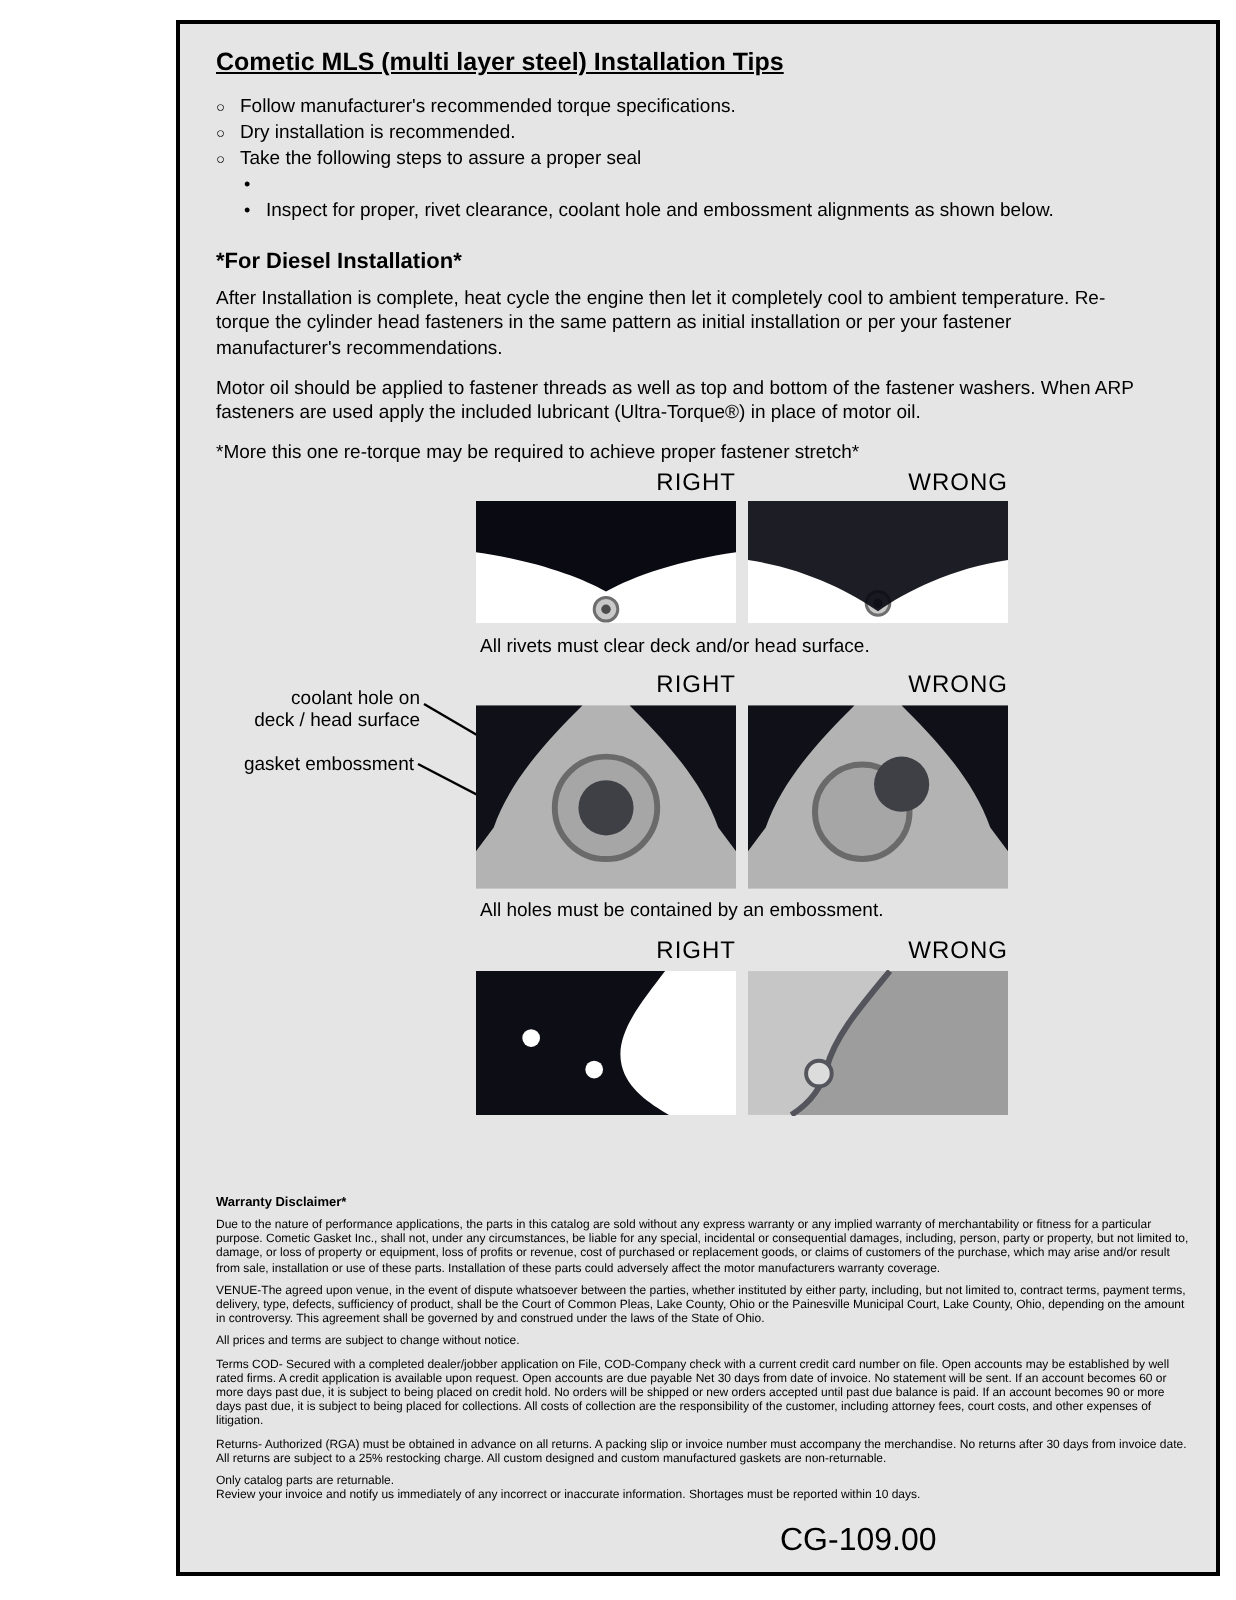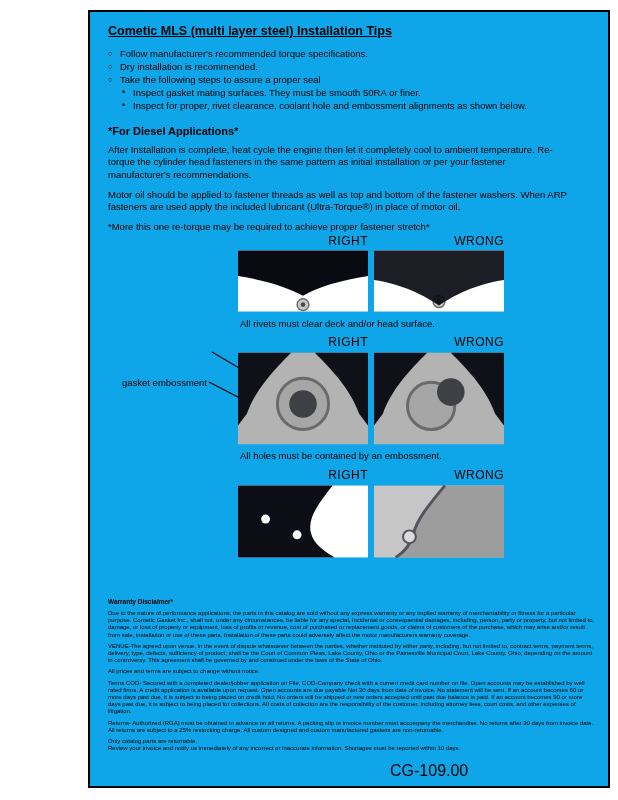--- a/index.html
+++ b/index.html
@@ -1,18 +1,18 @@
 <!DOCTYPE html>
 <html><head>
 <meta charset="utf-8">
 <style>
   * { margin:0; padding:0; box-sizing:border-box; }
   html,body { width:618px; height:800px; background:#fff; }
   body { position:relative; font-family:"Liberation Sans", sans-serif; color:#000; }
-  .frame { position:absolute; left:88px; top:10px; width:522px; height:778px; border:2px solid #000; background:#0ea5e9; }
+  .frame { position:absolute; left:88px; top:10px; width:522px; height:778px; border:2px solid #000; background:#e5e5e5; }
 
   
   .top-text { position:absolute; left:18px; top:12px; width:478px; }
   .title { font-size:12.5px; font-weight:bold; text-decoration:underline; margin-bottom:9px; }
   .bullet { display:flex; font-size:9.5px; line-height:13px; }
   .bullet .m1 { width:12px; font-size:7.5px; line-height:13px; }
   .bullet.sub { padding-left:14px; }
   .bullet.sub .m1 { width:11px; font-size:9px; }
   .diesel-heading { font-size:11px; font-weight:bold; margin:13px 0 7px 0; }
   .para { font-size:9.5px; line-height:12.3px; width:462px; margin-bottom:8px; }
@@ -49,28 +49,27 @@
     <div class="bullet">
       <span class="m1">○</span>
       <span>Dry installation is recommended.</span>
     </div>
     <div class="bullet">
       <span class="m1">○</span>
       <span>Take the following steps to assure a proper seal</span>
     </div>
     <div class="bullet sub">
       <span class="m1">•</span>
-      <span>Inspect gasket mating surfaces.  They must be smooth 50RA or finer.</span>
     </div>
     <div class="bullet sub">
       <span class="m1">•</span>
       <span>Inspect for proper, rivet clearance, coolant hole and embossment alignments as shown below.</span>
     </div>
 
-    <div class="diesel-heading">*For Diesel Applications*</div>
+    <div class="diesel-heading">*For Diesel Installation*</div>
     <div class="para">After Installation is complete, heat cycle the engine then let it completely cool to ambient temperature. Re-torque the cylinder head fasteners in the same pattern as initial installation or per your fastener manufacturer's recommendations.</div>
     <div class="para">Motor oil should be applied to fastener threads as well as top and bottom of the fastener washers. When ARP fasteners are used apply the included lubricant (Ultra-Torque®) in place of motor oil.</div>
     <div class="para">*More this one re-torque may be required to achieve proper fastener stretch*</div>
   </div>
 
   <div class="dg">
 
     <div class="dg-label" style="left:148px; top:0;">RIGHT</div>
     <div class="dg-label" style="left:284px; top:0;">WRONG</div>
     <div class="dg-img" style="left:148px; top:16px; height:62px;">
@@ -84,20 +83,24 @@
     <div class="dg-img" style="left:284px; top:16px; height:62px;">
       <svg viewBox="0 0 132 62">
         <rect width="132" height="62" fill="#ffffff"></rect>
         <circle cx="66" cy="52" r="6" fill="#c9c9c9" stroke="#6e6e6e" stroke-width="1.5"></circle>
         <circle cx="66" cy="52" r="2.4" fill="#4c4c4c"></circle>
         <path d="M0,0 H132 V30 C104,34 80,46 66,56 C52,46 28,34 0,30 Z" fill="#0a0a12" fill-opacity="0.92"></path>
       </svg>
     </div>
     <div class="dg-caption" style="left:150px; top:84px;">All rivets must clear deck and/or head surface.</div>
 
+    <div class="callout" style="left:20px; top:110px; width:100px;">
+      <div>coolant hole on</div>
+      <div>deck / head surface</div>
+    </div>
     <div class="callout" style="left:12px; top:143px; width:105px;">gasket embossment</div>
     <svg class="callout-lines" viewBox="0 0 120 90">
       <line x1="22" y1="13" x2="114" y2="67" stroke="#000" stroke-width="1.2"></line>
       <line x1="19" y1="43" x2="96" y2="83" stroke="#000" stroke-width="1.2"></line>
     </svg>
 
     <div class="dg-label" style="left:148px; top:101px;">RIGHT</div>
     <div class="dg-label" style="left:284px; top:101px;">WRONG</div>
     <div class="dg-img" style="left:148px; top:118px; height:93px;">
       <svg viewBox="0 0 132 93">

